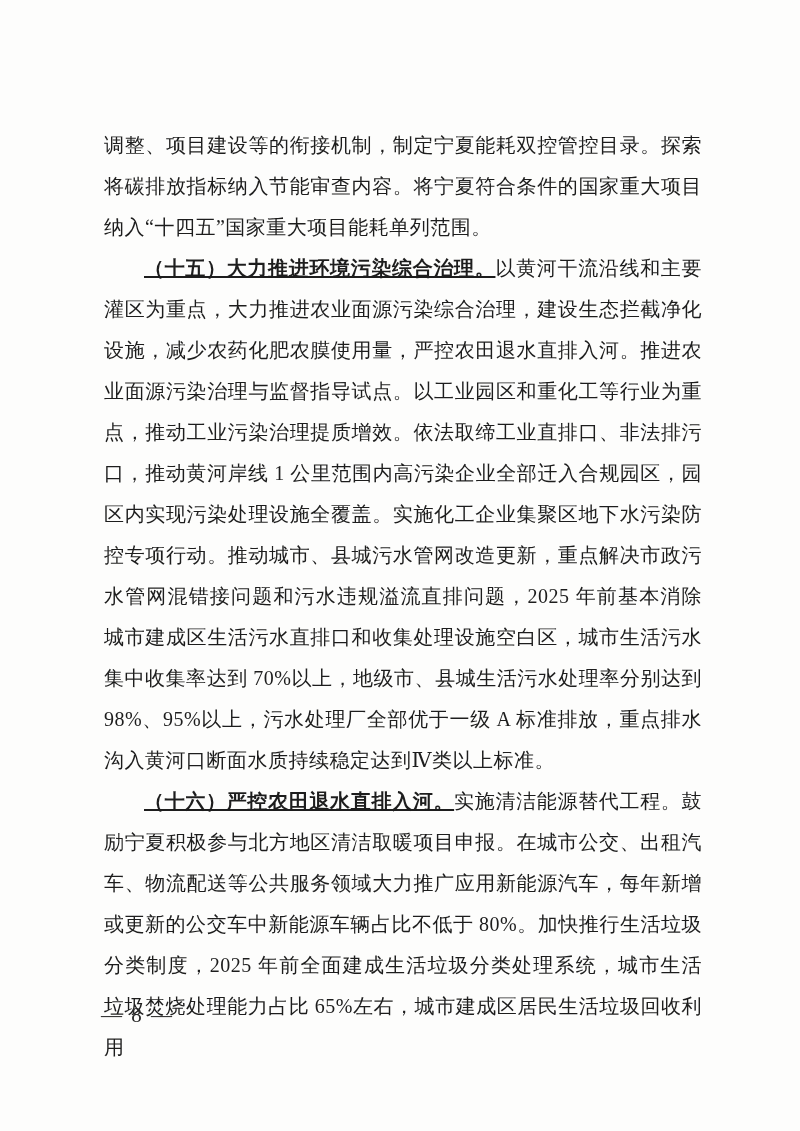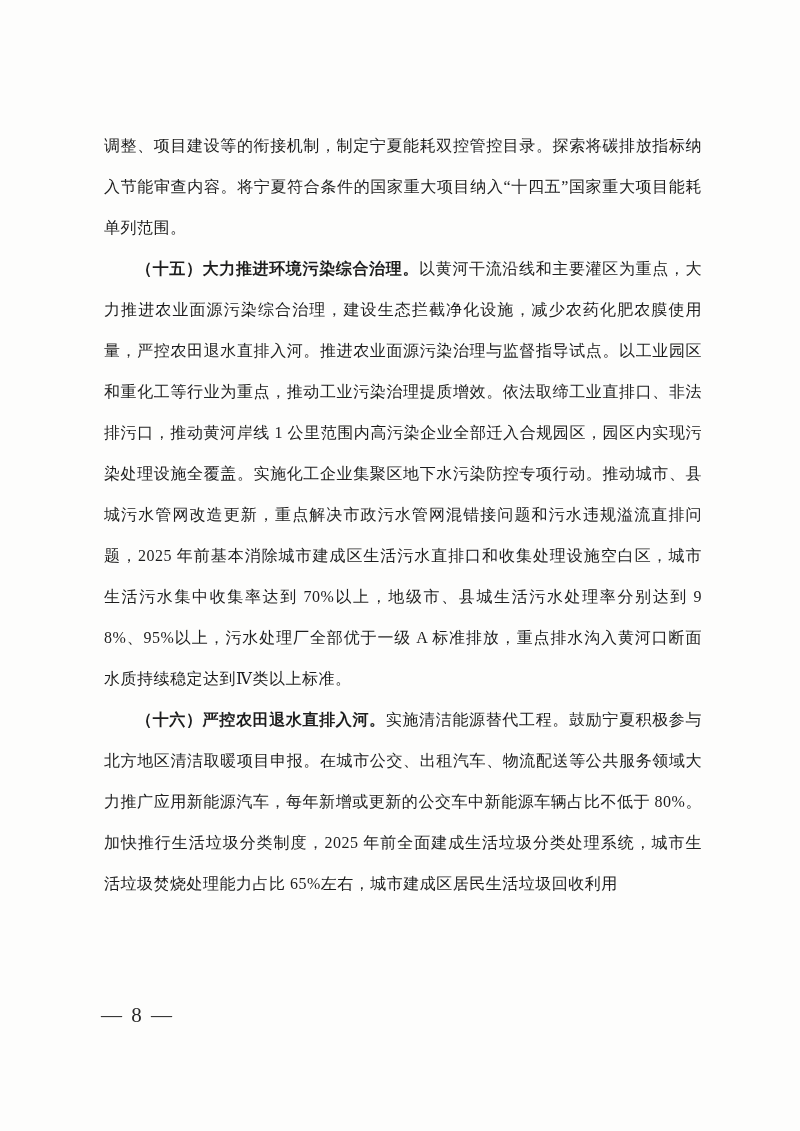--- a/index.html
+++ b/index.html
@@ -17,31 +17,32 @@
     overflow: hidden;
   }
   .doc-body {
     position: absolute;
     left: 104px;
     top: 125px;
     width: 598px;
     color: #1d1d1d;
   }
   .para {
-    font-size: 16px;
+    font-size: 20px;
     line-height: 41px;
     text-align: justify;
     letter-spacing: 0.5px;
     word-break: break-all;
   }
   .para.indent {
     text-indent: 2em;
   }
   .para .bold {
     font-weight: 700;
+    text-decoration: underline;
   }
   .page-footer {
     position: absolute;
     left: 101px;
     top: 999px;
     font-size: 21px;
     line-height: 32px;
     color: #2a2a2a;
     letter-spacing: 2px;
   }

